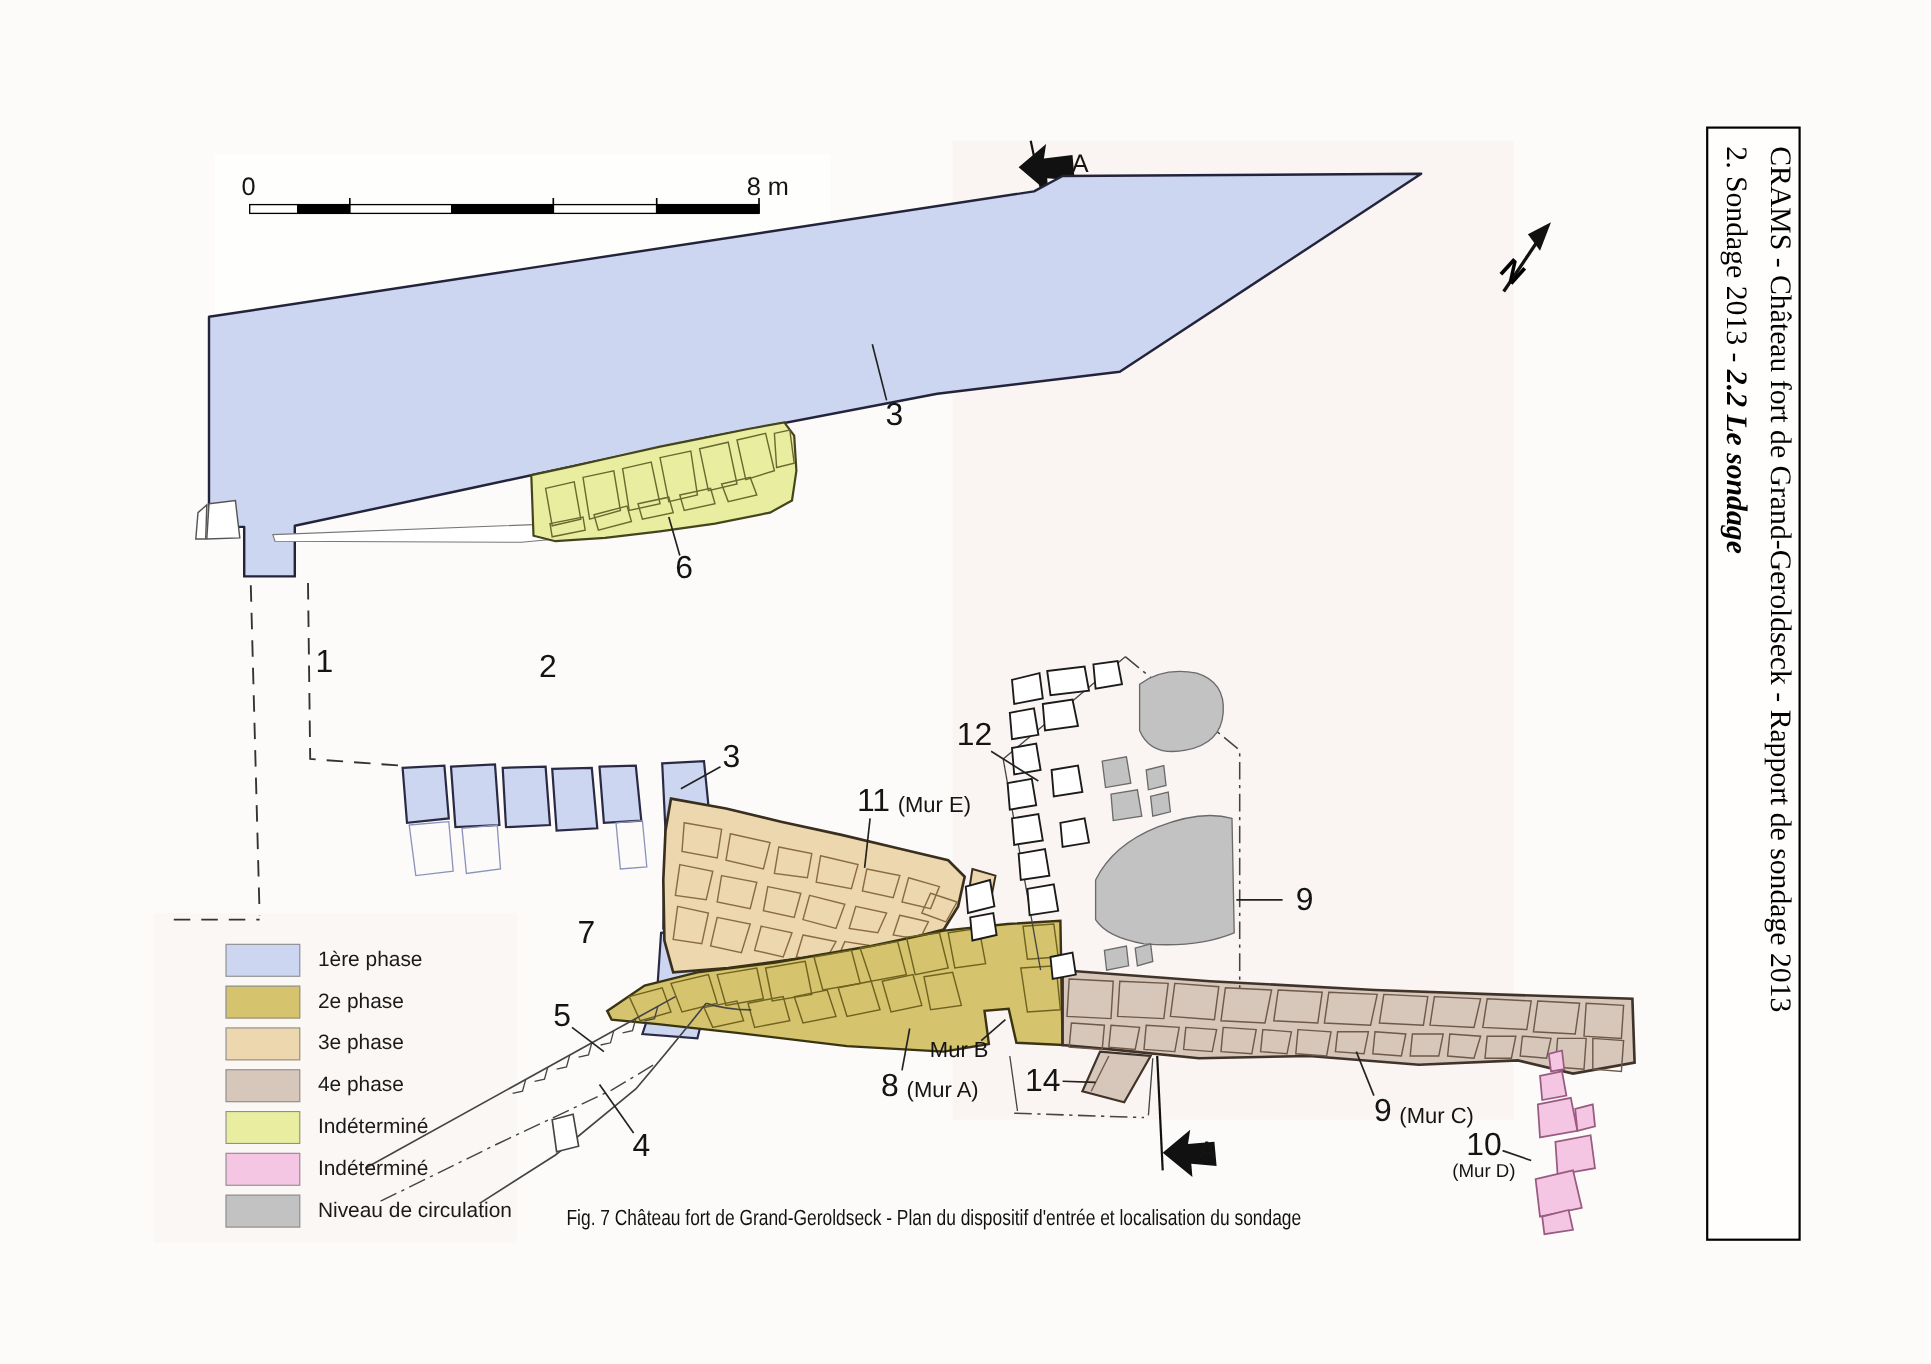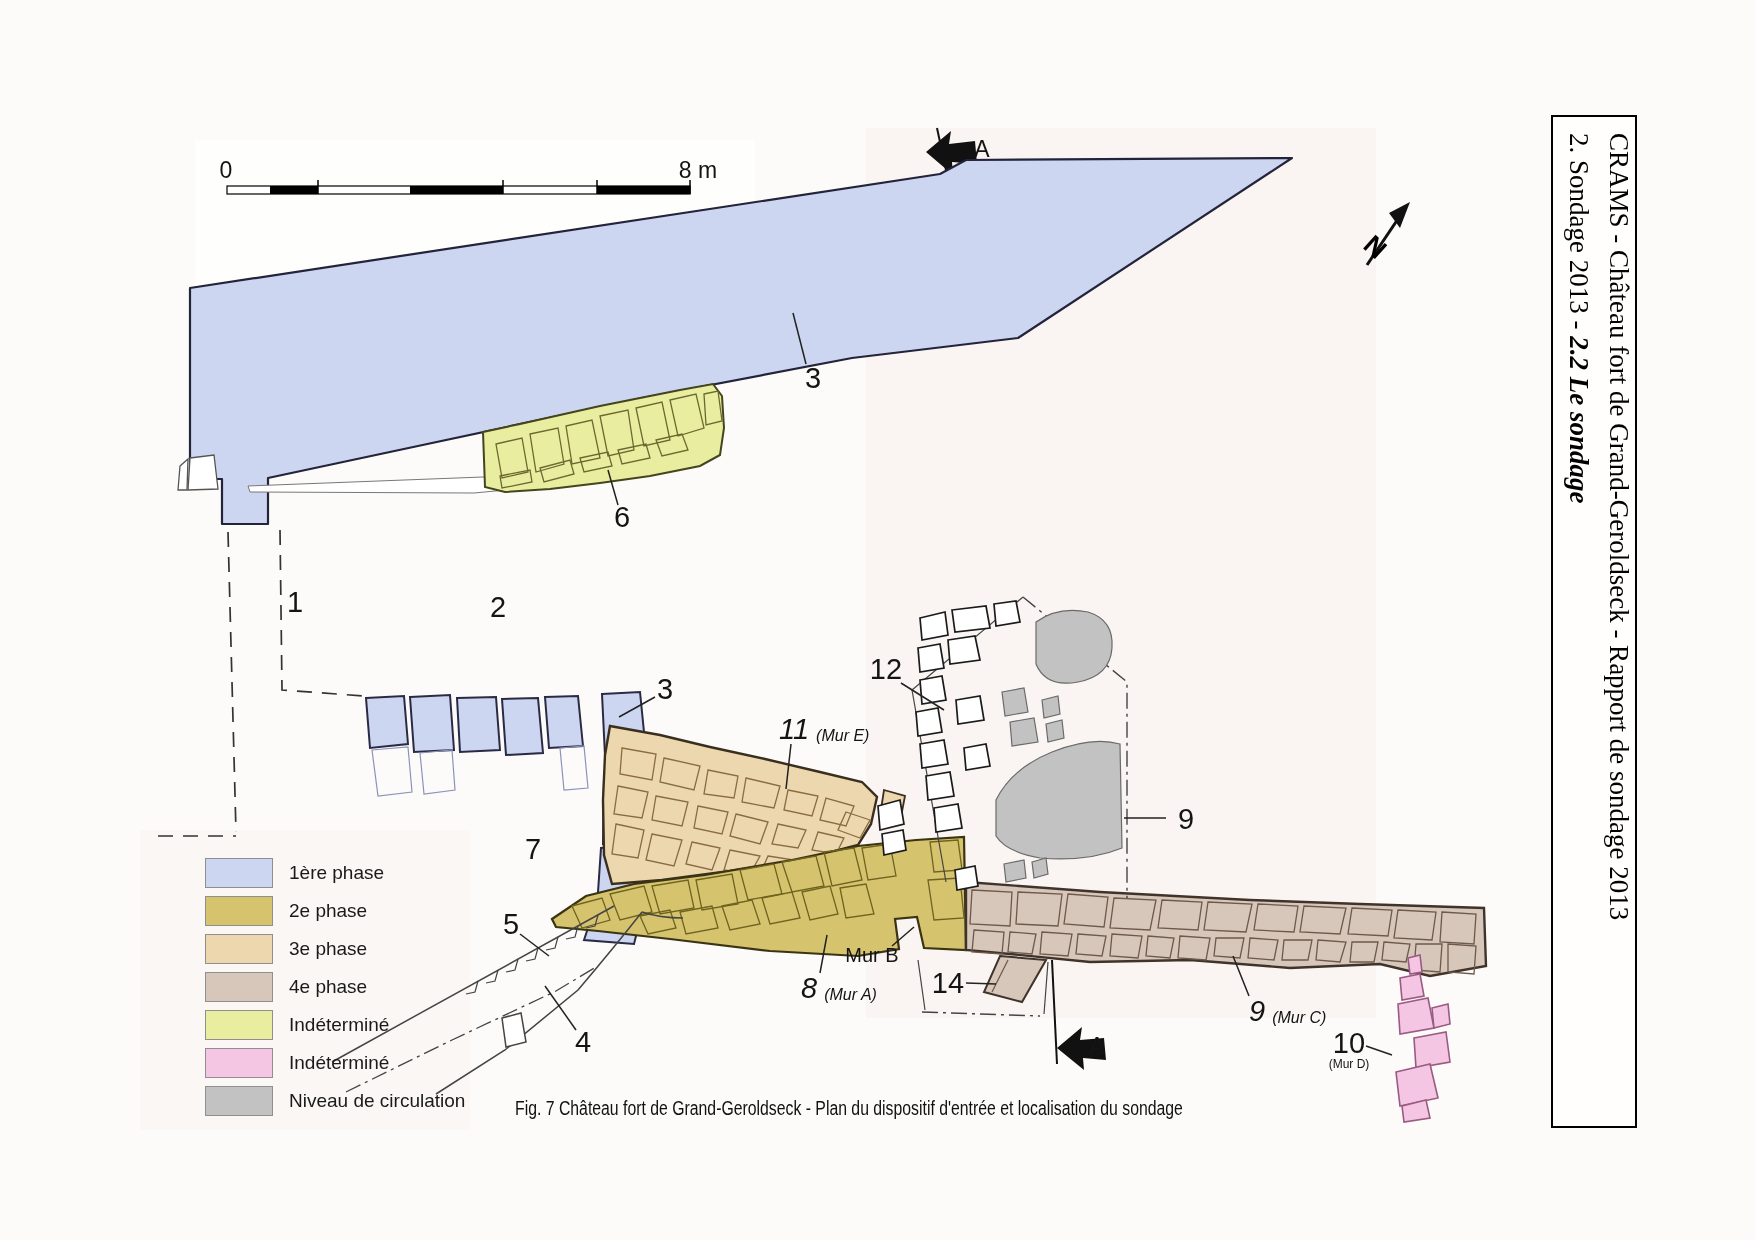--- a/index.html
+++ b/index.html
@@ -1,24 +1,24 @@
 <!DOCTYPE html>
 <html><head>
 <meta charset="utf-8">
 <style>
   html,body{margin:0;padding:0;background:#ffffff;}
   #page{position:relative;width:1755px;height:1240px;background:#fcfbf9;overflow:hidden;
         font-family:"Liberation Sans",sans-serif;color:#141414;}
   #plan-svg{position:absolute;left:0;top:0;width:1755px;height:1240px;}
 
   .lbl{position:absolute;transform:translate(-50%,-50%);font-size:29px;color:#141414;white-space:nowrap;line-height:1;}
-  .lbl-row{position:absolute;transform:translate(0,-50%);display:flex;align-items:flex-end;gap:7px;font-size:29px;white-space:nowrap;line-height:1;font-style:italic;}
+  .lbl-row{position:absolute;transform:translate(0,-50%);display:flex;align-items:center;gap:7px;font-size:29px;white-space:nowrap;line-height:1;}
   .lbl-col{position:absolute;transform:translate(-50%,-50%);display:flex;flex-direction:column;align-items:center;font-size:29px;white-space:nowrap;line-height:1.05;}
-  .sub{font-size:16px;margin-top:6px;}
-  .sub2{font-size:12px;}
+  .sub{font-size:20px;margin-top:6px;}
+  .sub2{font-size:17px;}
   .small-lbl{position:absolute;transform:translate(-50%,-50%);font-size:20px;white-space:nowrap;}
   .scale-lbl{position:absolute;transform:translate(-50%,-50%);font-size:23px;}
   .sect-lbl{position:absolute;transform:translate(-50%,-50%);font-size:23px;}
 
   #legend{position:absolute;left:205px;top:858px;text-align:center;}
   .legend-row{display:flex;align-items:center;margin-bottom:8px;height:30px;}
   .legend-swatch{width:68px;height:30px;border:1px solid #8f8f8f;box-sizing:border-box;flex:0 0 auto;}
   .legend-label{margin-left:16px;font-size:19px;color:#1a1a1a;}
 
   #caption{position:absolute;left:515px;top:1097px;font-size:20px;color:#111;

